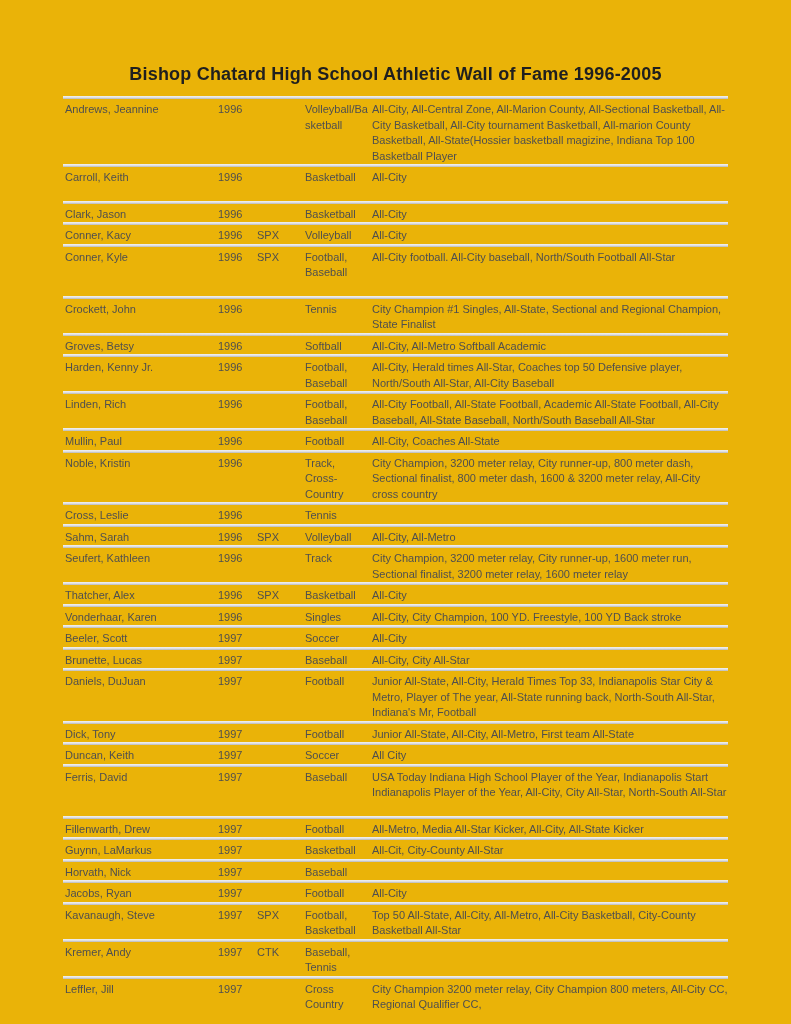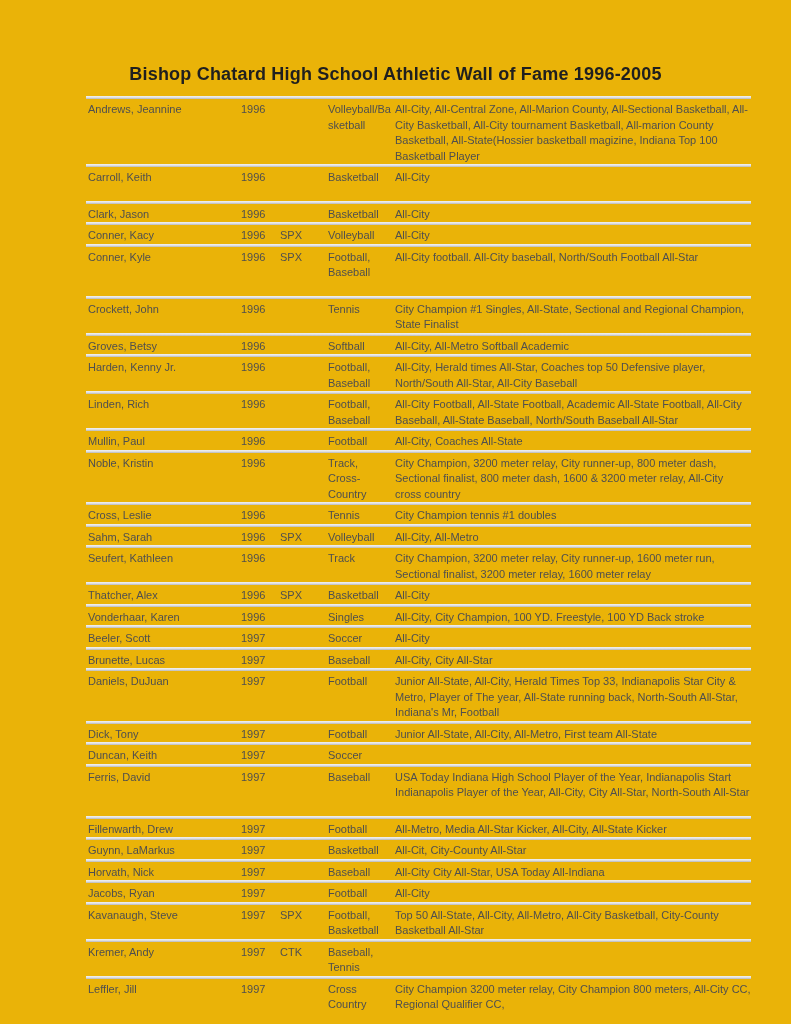--- a/index.html
+++ b/index.html
@@ -17,21 +17,21 @@
     padding-top: 62px;
     padding-bottom: 9px;
     text-align: center;
     font-size: 18px;
     line-height: 25px;
     font-weight: bold;
     color: #1f1f1f;
     letter-spacing: 0.2px;
   }
   .wof-table {
-    margin-left: 86px;
+    margin-left: 63px;
     width: 665px;
   }
   .row {
     position: relative;
     display: flex;
     align-items: flex-start;
     padding-top: 6px;
     padding-bottom: 0px;
     min-height: 15.5px;
   }
@@ -136,21 +136,20 @@
         <div class="cell c-year">1996</div>
         <div class="cell c-code"></div>
         <div class="cell c-sport">Track, Cross-Country</div>
         <div class="cell c-honors">City Champion, 3200 meter relay, City runner-up, 800 meter dash, Sectional finalist, 800 meter dash, 1600 &amp; 3200 meter relay, All-City cross country</div>
       </div>
       <div class="row">
         <div class="cell c-name">Cross, Leslie</div>
         <div class="cell c-year">1996</div>
         <div class="cell c-code"></div>
         <div class="cell c-sport">Tennis</div>
-        <div class="cell c-honors">City Champion tennis #1 doubles</div>
       </div>
       <div class="row">
         <div class="cell c-name">Sahm, Sarah</div>
         <div class="cell c-year">1996</div>
         <div class="cell c-code">SPX</div>
         <div class="cell c-sport">Volleyball</div>
         <div class="cell c-honors">All-City, All-Metro</div>
       </div>
       <div class="row">
         <div class="cell c-name">Seufert, Kathleen</div>
@@ -199,20 +198,21 @@
         <div class="cell c-year">1997</div>
         <div class="cell c-code"></div>
         <div class="cell c-sport">Football</div>
         <div class="cell c-honors">Junior All-State, All-City, All-Metro, First team All-State</div>
       </div>
       <div class="row">
         <div class="cell c-name">Duncan, Keith</div>
         <div class="cell c-year">1997</div>
         <div class="cell c-code"></div>
         <div class="cell c-sport">Soccer</div>
+        <div class="cell c-honors">All City</div>
       </div>
       <div class="row spacer">
         <div class="cell c-name">Ferris, David</div>
         <div class="cell c-year">1997</div>
         <div class="cell c-code"></div>
         <div class="cell c-sport">Baseball</div>
         <div class="cell c-honors">USA Today Indiana High School Player of the Year, Indianapolis Start Indianapolis Player of the Year, All-City, City All-Star, North-South All-Star</div>
       </div>
       <div class="row">
         <div class="cell c-name">Fillenwarth, Drew</div>
@@ -226,21 +226,20 @@
         <div class="cell c-year">1997</div>
         <div class="cell c-code"></div>
         <div class="cell c-sport">Basketball</div>
         <div class="cell c-honors">All-Cit, City-County All-Star</div>
       </div>
       <div class="row">
         <div class="cell c-name">Horvath, Nick</div>
         <div class="cell c-year">1997</div>
         <div class="cell c-code"></div>
         <div class="cell c-sport">Baseball</div>
-        <div class="cell c-honors">All-City City All-Star, USA Today All-Indiana</div>
       </div>
       <div class="row">
         <div class="cell c-name">Jacobs, Ryan</div>
         <div class="cell c-year">1997</div>
         <div class="cell c-code"></div>
         <div class="cell c-sport">Football</div>
         <div class="cell c-honors">All-City</div>
       </div>
       <div class="row">
         <div class="cell c-name">Kavanaugh, Steve</div>

